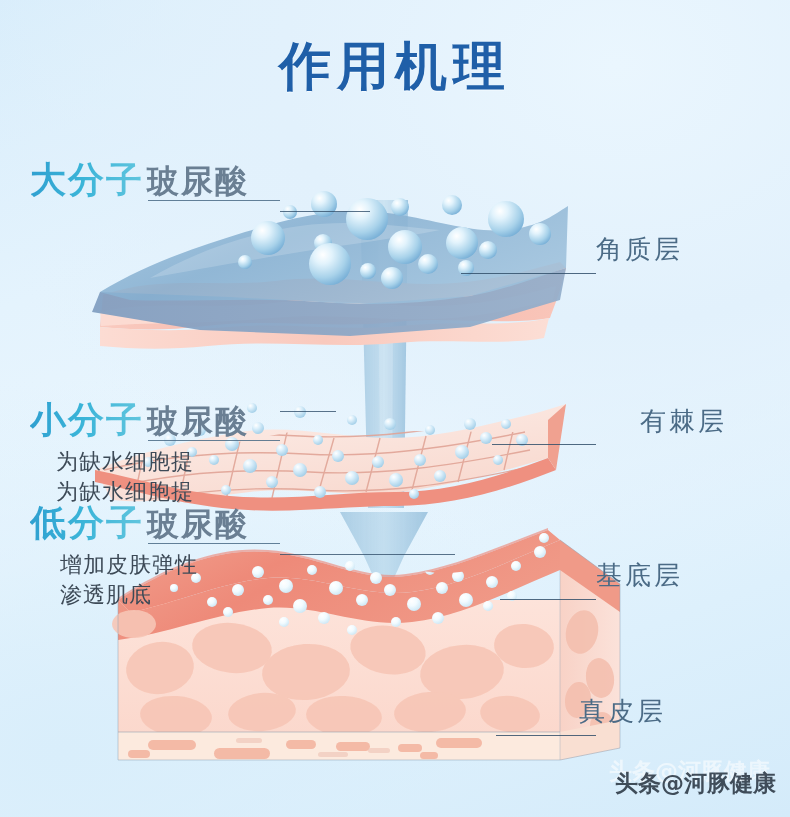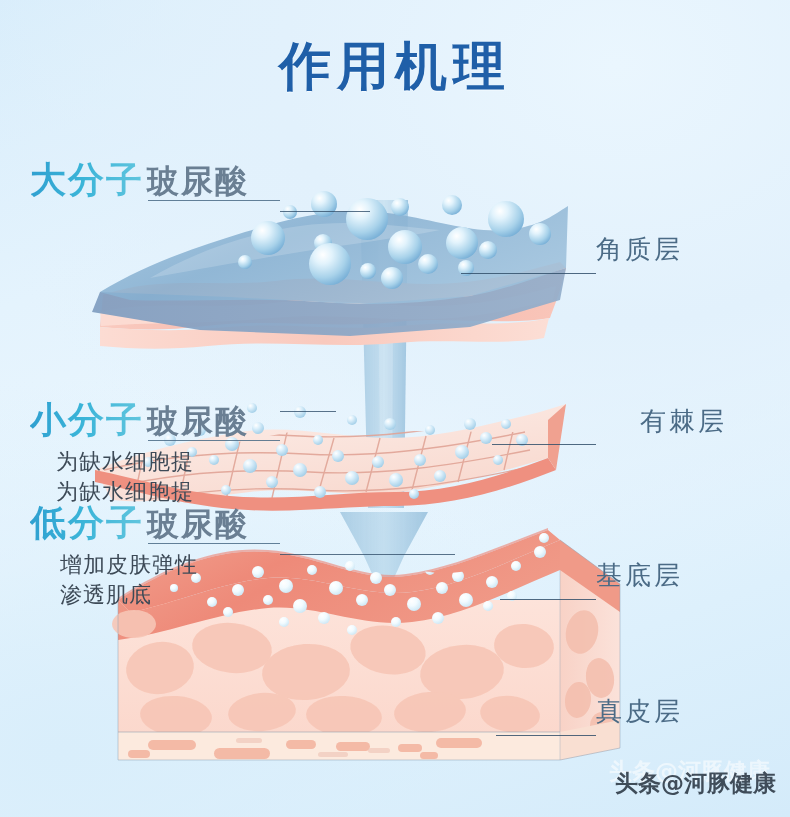--- a/index.html
+++ b/index.html
@@ -421,21 +421,21 @@
   <div class="rlabel" style="left:596px;top:404px;margin-left:44px;">
     <span class="rtext">有棘层</span>
   </div>
   <div class="rlead" style="left:492px;top:444px;width:104px;"></div>
 
   <div class="rlabel" style="left:596px;top:558px;">
     <span class="rtext">基底层</span>
   </div>
   <div class="rlead" style="left:500px;top:599px;width:96px;"></div>
 
-  <div class="rlabel" style="left:596px;top:694px;font-family:Liberation Serif, serif;">
+  <div class="rlabel" style="left:579px;top:694px;font-family:Liberation Serif, serif;">
     <span class="rtext">真皮层</span>
   </div>
   <div class="rlead" style="left:496px;top:735px;width:100px;"></div>
 
   <div class="wm-ghost">头条@河豚健康</div>
   <div class="wm">头条@河豚健康</div>
 
 </div>
 
 </body></html>

